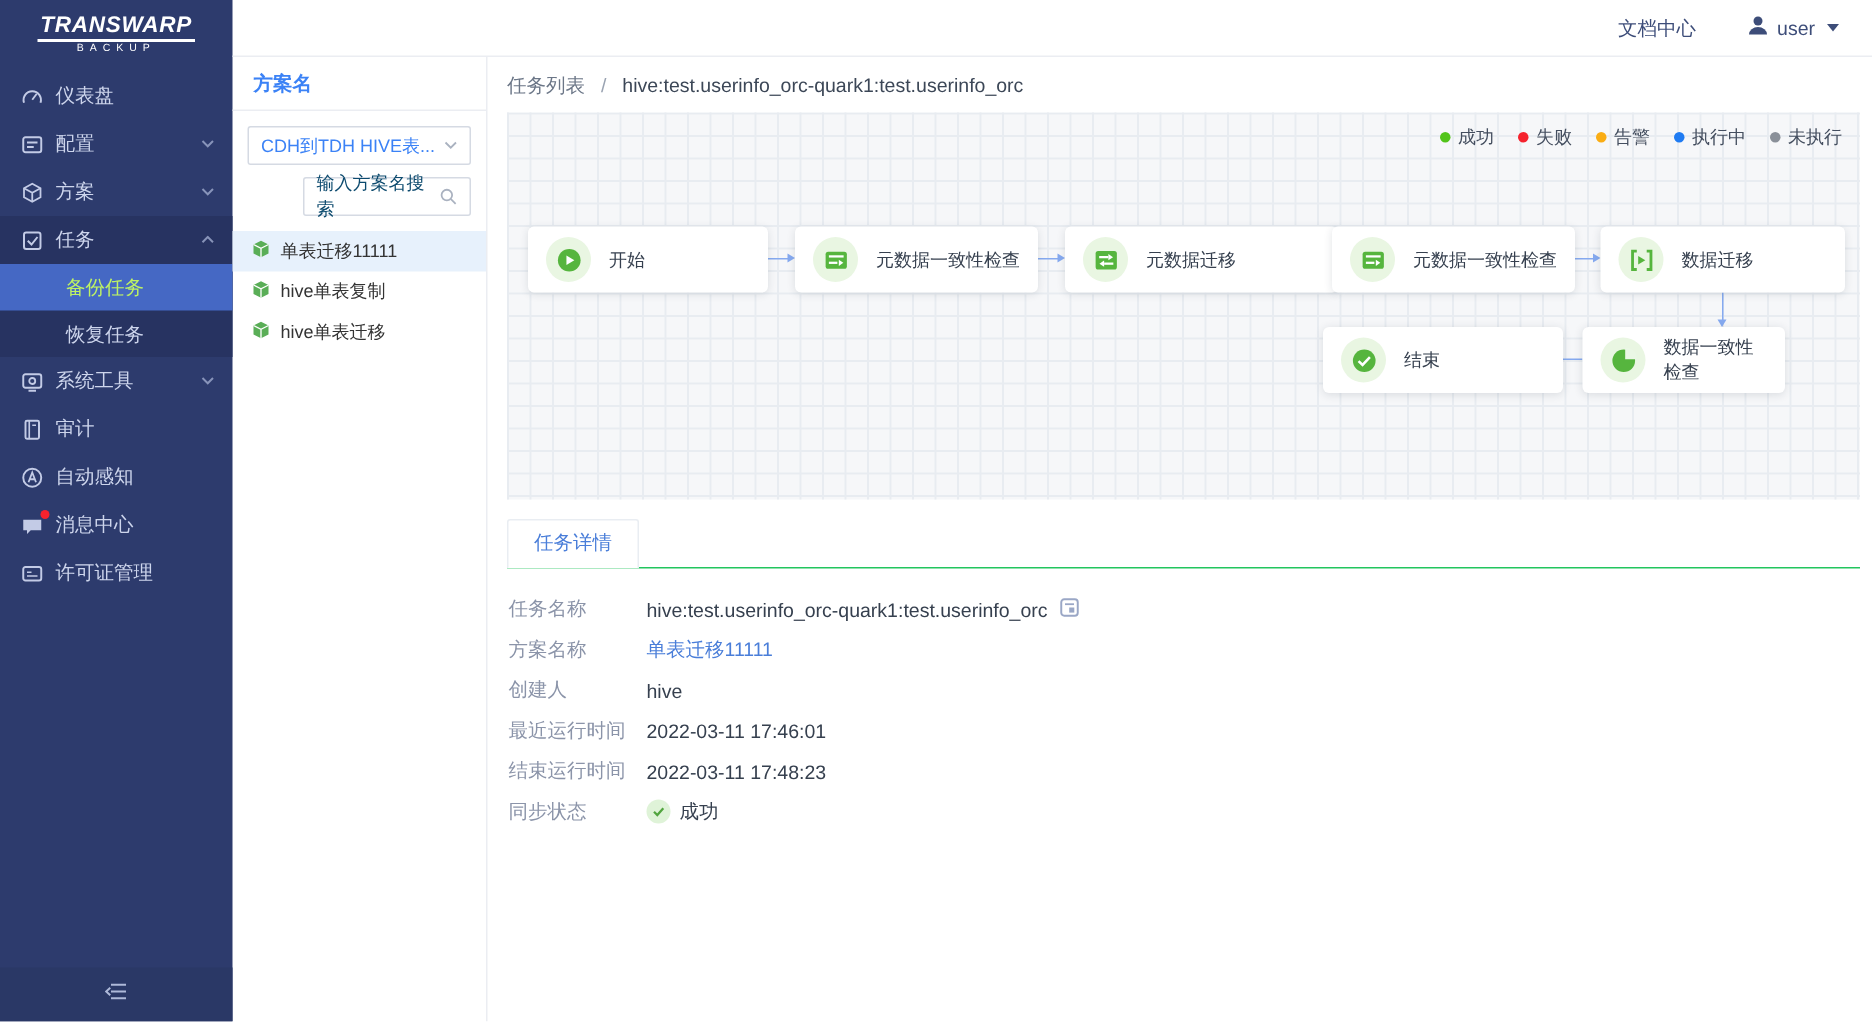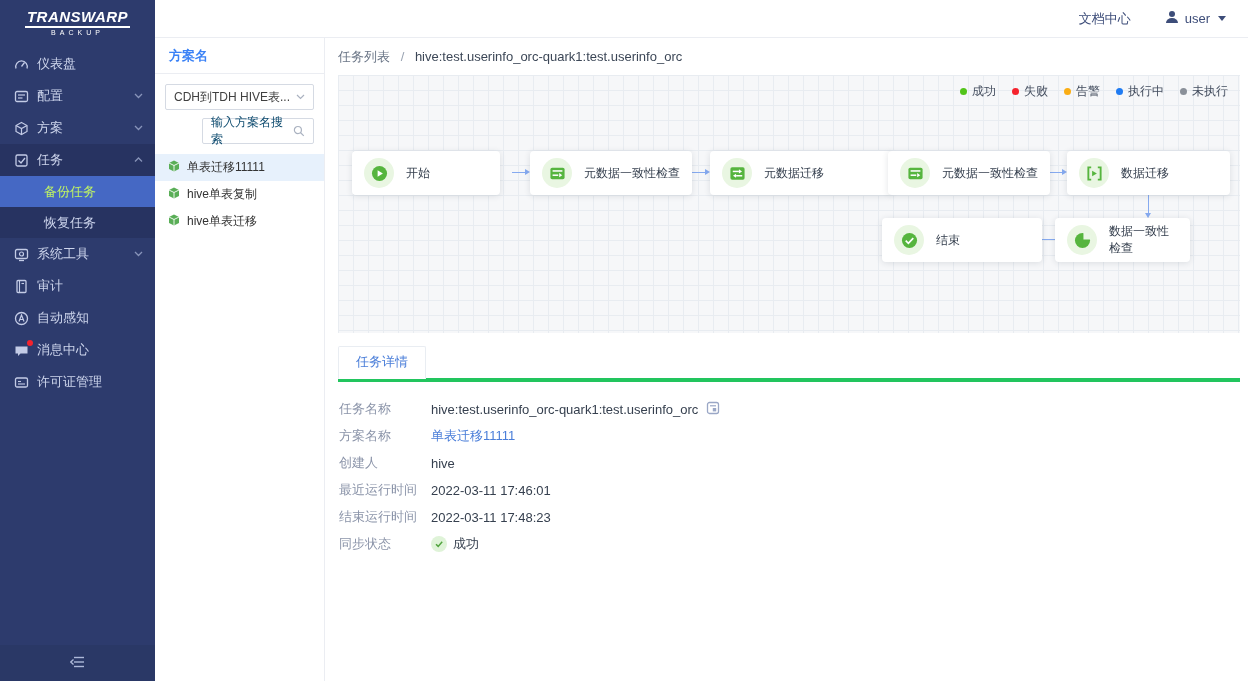--- a/index.html
+++ b/index.html
@@ -30,21 +30,21 @@
   .user-area { display:flex; align-items:center; gap:6px; cursor:pointer; }
   .caret-down { width:0; height:0; border-left:4px solid transparent; border-right:4px solid transparent; border-top:5px solid #3d4d79; margin-left:2px; }
 
   .content-row { flex:1; display:flex; min-height:0; }
 
   
   .plan-panel { width:170px; border-right:1px solid #ebedf2; flex-shrink:0; }
   .plan-header { padding:9px 14px 8px; font-weight:bold; font-size:13px; color:#3b82f6; border-bottom:1px solid #ebedf2; }
   .plan-controls { padding:10px 10px 4px; }
   .ctl { height:26px; border:1px solid #d5dae3; border-radius:2px; display:flex; align-items:center; justify-content:space-between; padding:0 8px; font-size:12px; background:#fff; cursor:pointer; }
-  .plan-select { color:#404040; margin-bottom:8px; }
+  .plan-select { color:#3b82f6; margin-bottom:8px; }
   .plan-select span { white-space:nowrap; overflow:hidden; }
   .plan-search { color:#0c4a6e;margin-left:37px; }
   .plan-list { margin-top:6px; font-size:12px; color:#333; }
   .plan-item { height:27px; display:flex; align-items:center; padding:0 13px; gap:7px; cursor:pointer; }
   .plan-item.active { background:#e7f1fc; }
 
   
   .main { flex:1; min-width:0; padding:8px 8px 0 13px; display:flex; flex-direction:column; }
   .breadcrumb { font-size:13px; color:#6b7687; margin:2px 0 9px; }
   .breadcrumb .sep { margin:0 7px; color:#9aa3b2; }
@@ -63,21 +63,21 @@
   .node-icon-wrap { width:30px; height:30px; border-radius:50%; background:#e9f6e2; display:flex; align-items:center; justify-content:center; flex-shrink:0; }
 
   .edge { position:absolute; background:#86aaf0; }
   .edge-h { height:1px; }
   .edge-v { width:1px; }
   .ah { position:absolute; width:0; height:0; }
   .ah-right { border-top:3.5px solid transparent; border-bottom:3.5px solid transparent; border-left:5px solid #86aaf0; }
   .ah-left  { border-top:3.5px solid transparent; border-bottom:3.5px solid transparent; border-right:5px solid #86aaf0; }
   .ah-down  { border-left:3.5px solid transparent; border-right:3.5px solid transparent; border-top:5px solid #86aaf0; }
 
-  .tab-bar { margin-top:12px; border-bottom:4px solid #22c55e; flex-shrink:0;font-family:Liberation Serif, serif; }
+  .tab-bar { margin-top:12px; border-bottom:1px solid #22c55e; flex-shrink:0;font-family:Liberation Serif, serif; }
   .tab-active { display:inline-block; padding:6px 17px 7px; border:1px solid #e9edf2; border-bottom:1px solid #fff; border-radius:2px 2px 0 0; color:#4a7ed9; font-size:13px; background:#fff; position:relative; top:1px; cursor:pointer; }
 
   .details { padding:18px 0 0 1px; font-size:13px; }
   .detail-row { display:flex; align-items:center; margin-bottom:9px; min-height:16px; }
   .detail-label { width:92px; color:#8b94a9; flex-shrink:0; }
   .detail-value { color:#36404f; display:flex; align-items:center; gap:8px; }
   .link { color:#4a7ed9; cursor:pointer; }
   .status-ok { display:flex; align-items:center; gap:6px; }
   .status-ok-circle { width:16px; height:16px; border-radius:50%; background:#dff3d8; display:flex; align-items:center; justify-content:center; }
 </style>
@@ -324,21 +324,21 @@
           <div class="ah ah-right" style="left:367px; top:93.5px;"></div>
           <div class="edge edge-h" style="left:530px; top:97px; width:16px;"></div>
           <div class="ah ah-right" style="left:545px; top:93.5px;"></div>
           <div class="edge edge-h" style="left:712px; top:97px; width:13px;"></div>
           <div class="ah ah-right" style="left:724px; top:93.5px;"></div>
           <div class="edge edge-v" style="left:810px; top:120px; height:19px;"></div>
           <div class="ah ah-down" style="left:806.5px; top:138px;"></div>
           <div class="edge edge-h" style="left:685px; top:164px; width:32px;"></div>
           <div class="ah ah-left" style="left:680px; top:160.5px;"></div>
 
-          <div class="node" style="left:14px; top:76px; width:148px;">
+          <div class="node" style="left:14px; top:76px; width:160px;">
             <span class="node-icon-wrap">
                 <svg width="17" height="17" viewBox="0 0 18 18">
                   <circle cx="9" cy="9" r="8" fill="#56b53e"></circle>
                   <path d="M7 5.6 L12.6 9 L7 12.4 Z" fill="#fff"></path>
                 </svg>
               </span>
             <span>开始</span>
           </div>
           <div class="node" style="left:192px; top:76px; width:162px;">
             <span class="node-icon-wrap">

